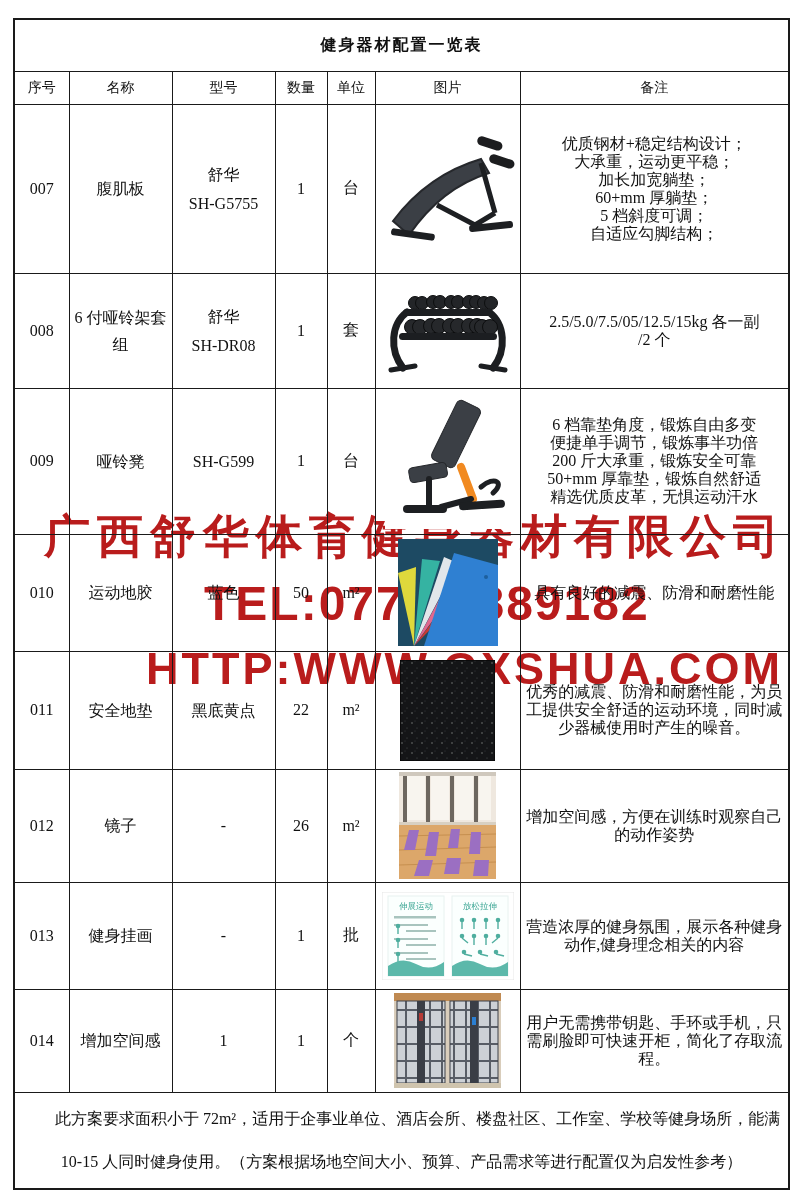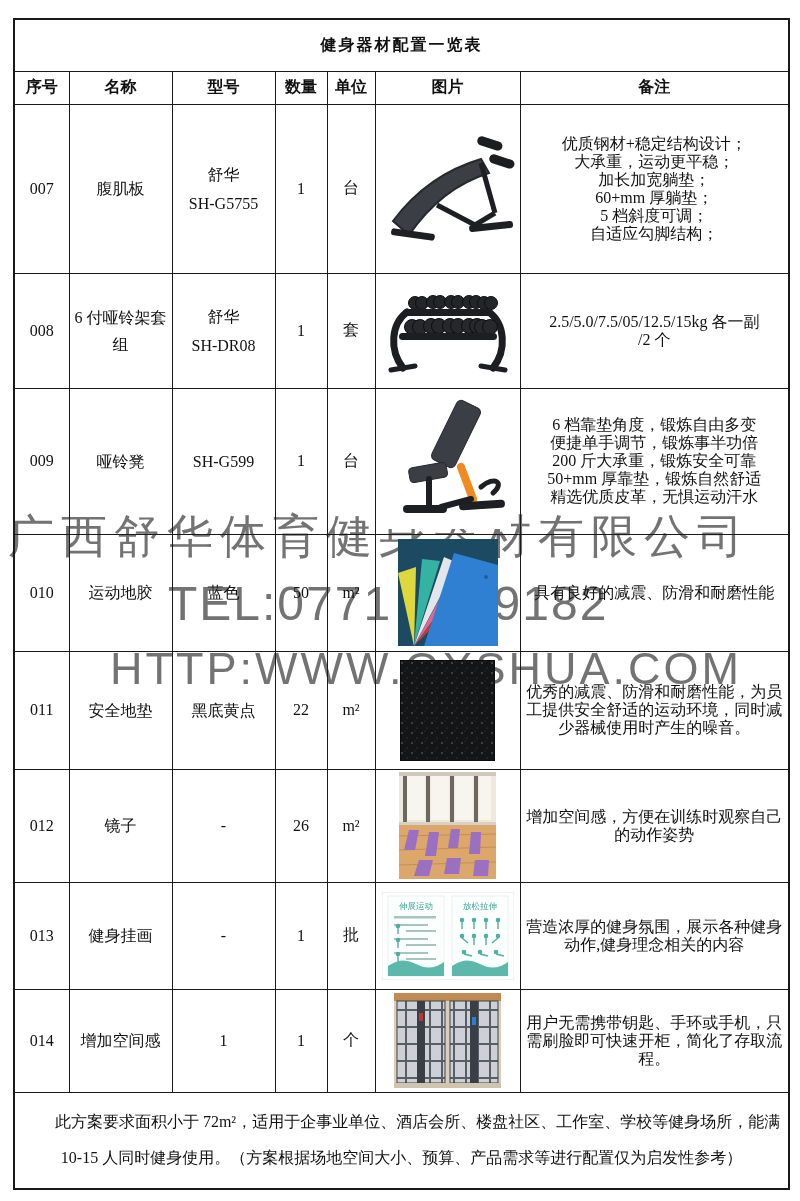--- a/index.html
+++ b/index.html
@@ -1,38 +1,38 @@
 <!DOCTYPE html>
 <html><head>
 <meta charset="utf-8">
 <style>
   html,body{margin:0;padding:0;background:#ffffff;}
   .page{position:relative;width:800px;height:1201px;background:#ffffff;overflow:hidden;
         font-family:"Liberation Serif","DejaVu Serif",serif;color:#111;}
   
-  .watermark{position:absolute;inset:0;z-index:0;color:#737373;
-             font-family:"Liberation Sans","DejaVu Sans",sans-serif;font-weight:normal;}
+  .watermark{position:absolute;inset:0;z-index:0;color:#b91c1c;
+             font-family:"Liberation Sans","DejaVu Sans",sans-serif;font-weight:bold;margin-left:36px;}
   .wm{position:absolute;white-space:nowrap;}
   .wm1{left:8px;top:506px;font-size:46px;letter-spacing:7px;}
   .wm2{left:168px;top:576px;font-size:48px;letter-spacing:2px;}
   .wm3{left:110px;top:643px;font-size:45px;letter-spacing:3px;}
   
   table.cfg{position:absolute;left:13px;top:18px;width:775px;z-index:1;
             border-collapse:collapse;table-layout:fixed;background:transparent;}
   table.cfg{border:2px solid #1a1a1a;}
   table.cfg td{border:1px solid #1a1a1a;padding:0;text-align:center;vertical-align:middle;
                font-size:16px;background:transparent;}
   td.title-cell{font-size:27px;font-weight:bold;letter-spacing:2px;}
-  tr.head-row td{font-weight:bold;font-size:16px;}
+  tr.head-row td{font-weight:normal;font-size:14px;}
   td.pre{white-space:pre-line;}
   td.model-cell{line-height:29px;}
   td.name-cell{line-height:27px;padding:0 6px;}
   td.remarks-cell{text-align:left;padding:6px 8px 6px 11px;line-height:18px;white-space:pre-line;}
   td.photo-cell svg{display:block;margin:0 auto;}
-  td.footer-cell{text-align:left;font-size:17px;line-height:36px;padding:4px 12px;text-indent:2em;}
+  td.footer-cell{text-align:left;font-size:17px;line-height:43px;padding:4px 12px;text-indent:2em;}
 </style>
 </head>
 <body>
 
 <div class="page">
 
   <div class="watermark">
     <div class="wm wm1">广西舒华体育健身器材有限公司</div>
     <div class="wm wm2">TEL:0771 5889182</div>
     <div class="wm wm3">HTTP:WWW.GXSHUA.COM</div>

